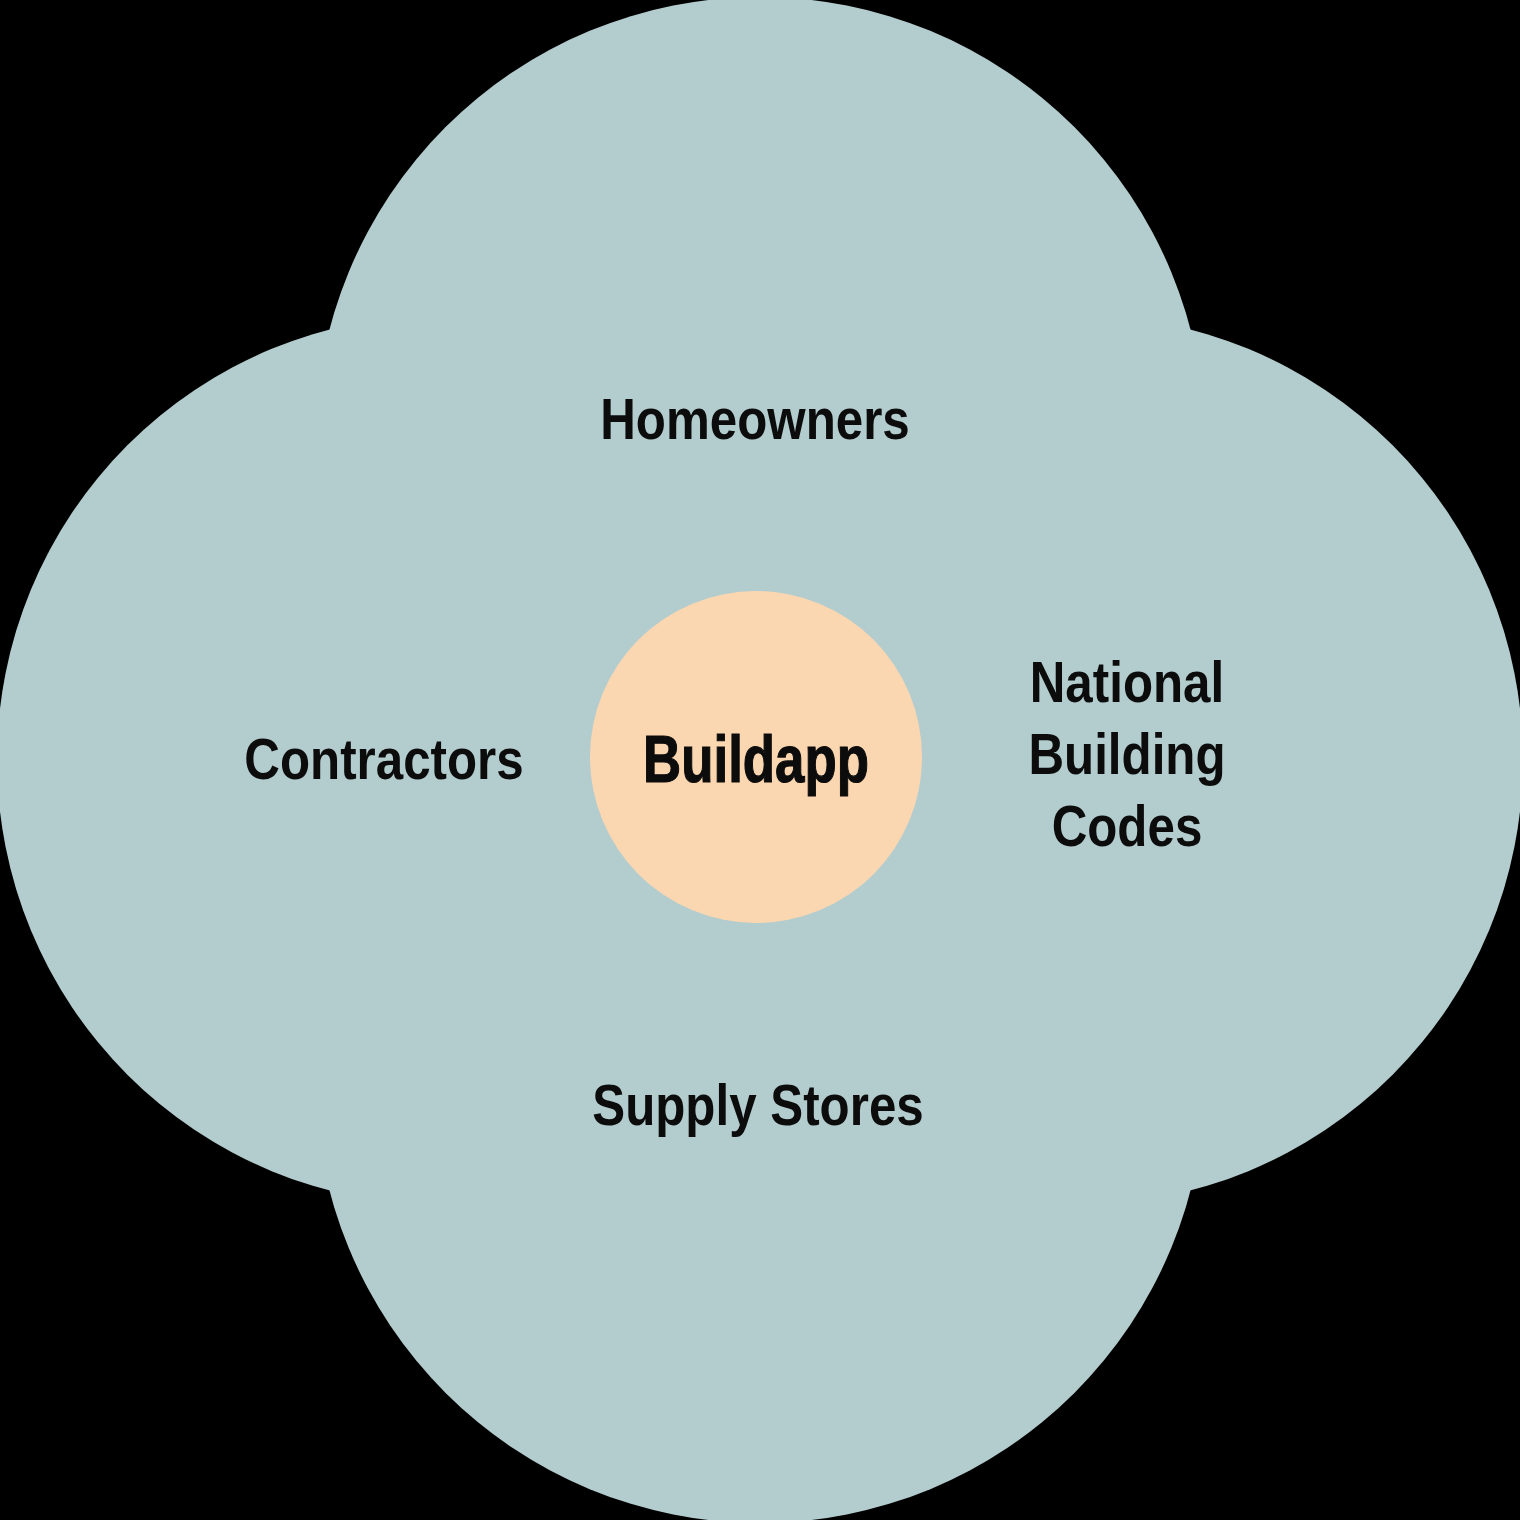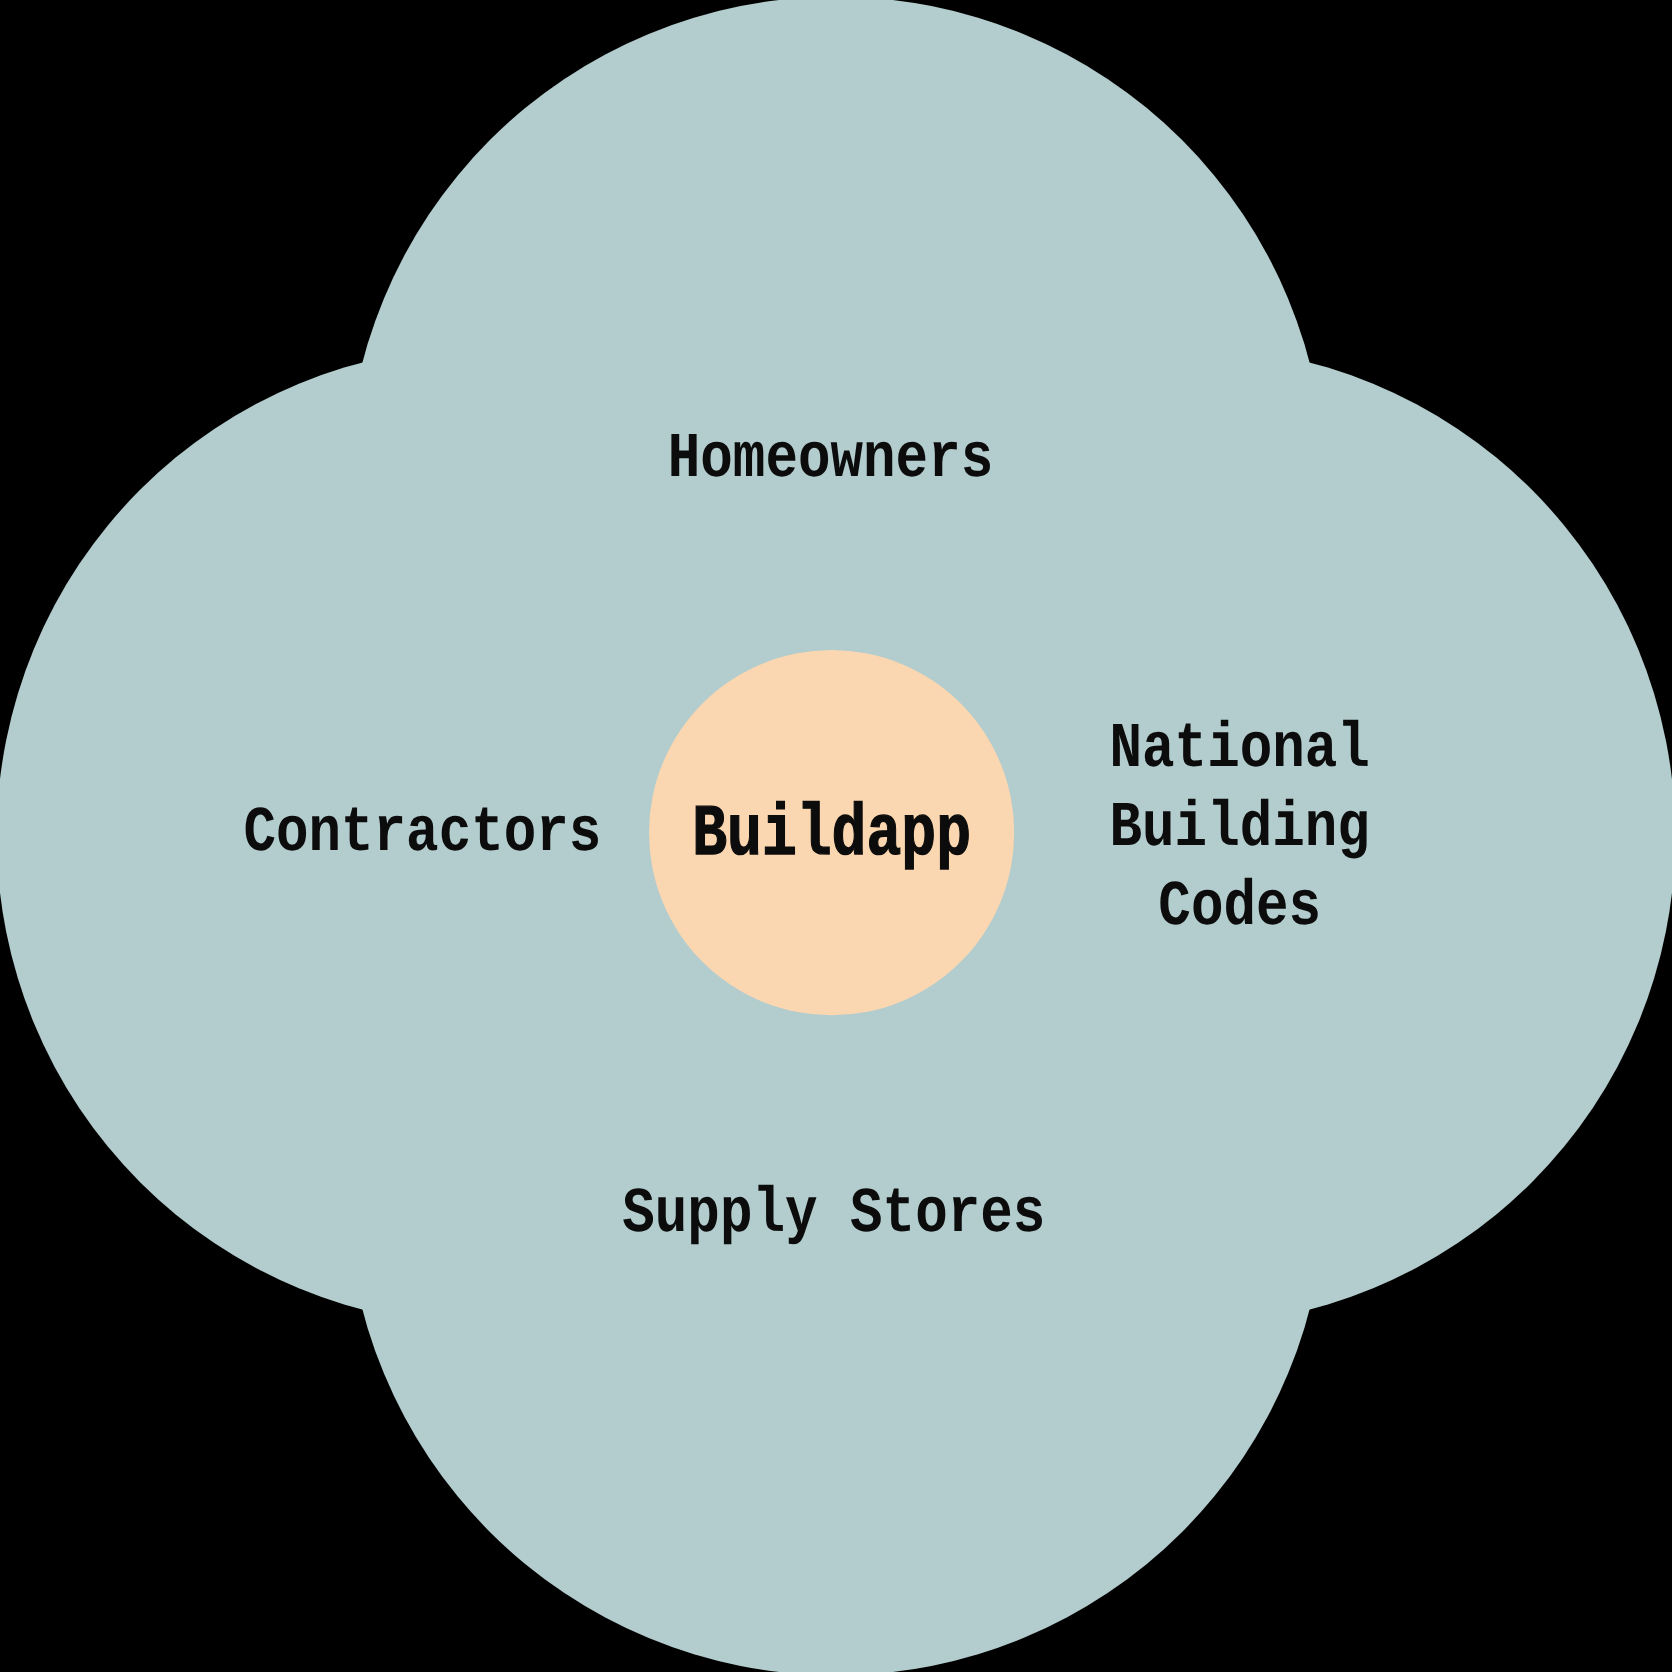--- a/index.html
+++ b/index.html
@@ -14,21 +14,21 @@
     width: 1520px;
     height: 1520px;
     background: var(--bg);
     overflow: hidden;
   }
   .canvas {
     position: relative;
     width: 1520px;
     height: 1288px;
     background: var(--bg);
-    font-family: Liberation Mono, monospace;
+    font-family: Liberation Sans, sans-serif;
   }
   .petal {
     position: absolute;
     width: 890px;
     height: 890px;
     border-radius: 50%;
     background: var(--petal);
   }
   .petal-top    { left: 315px; top: -3px; }
   .petal-left   { left: -3px;  top: 315px; }

